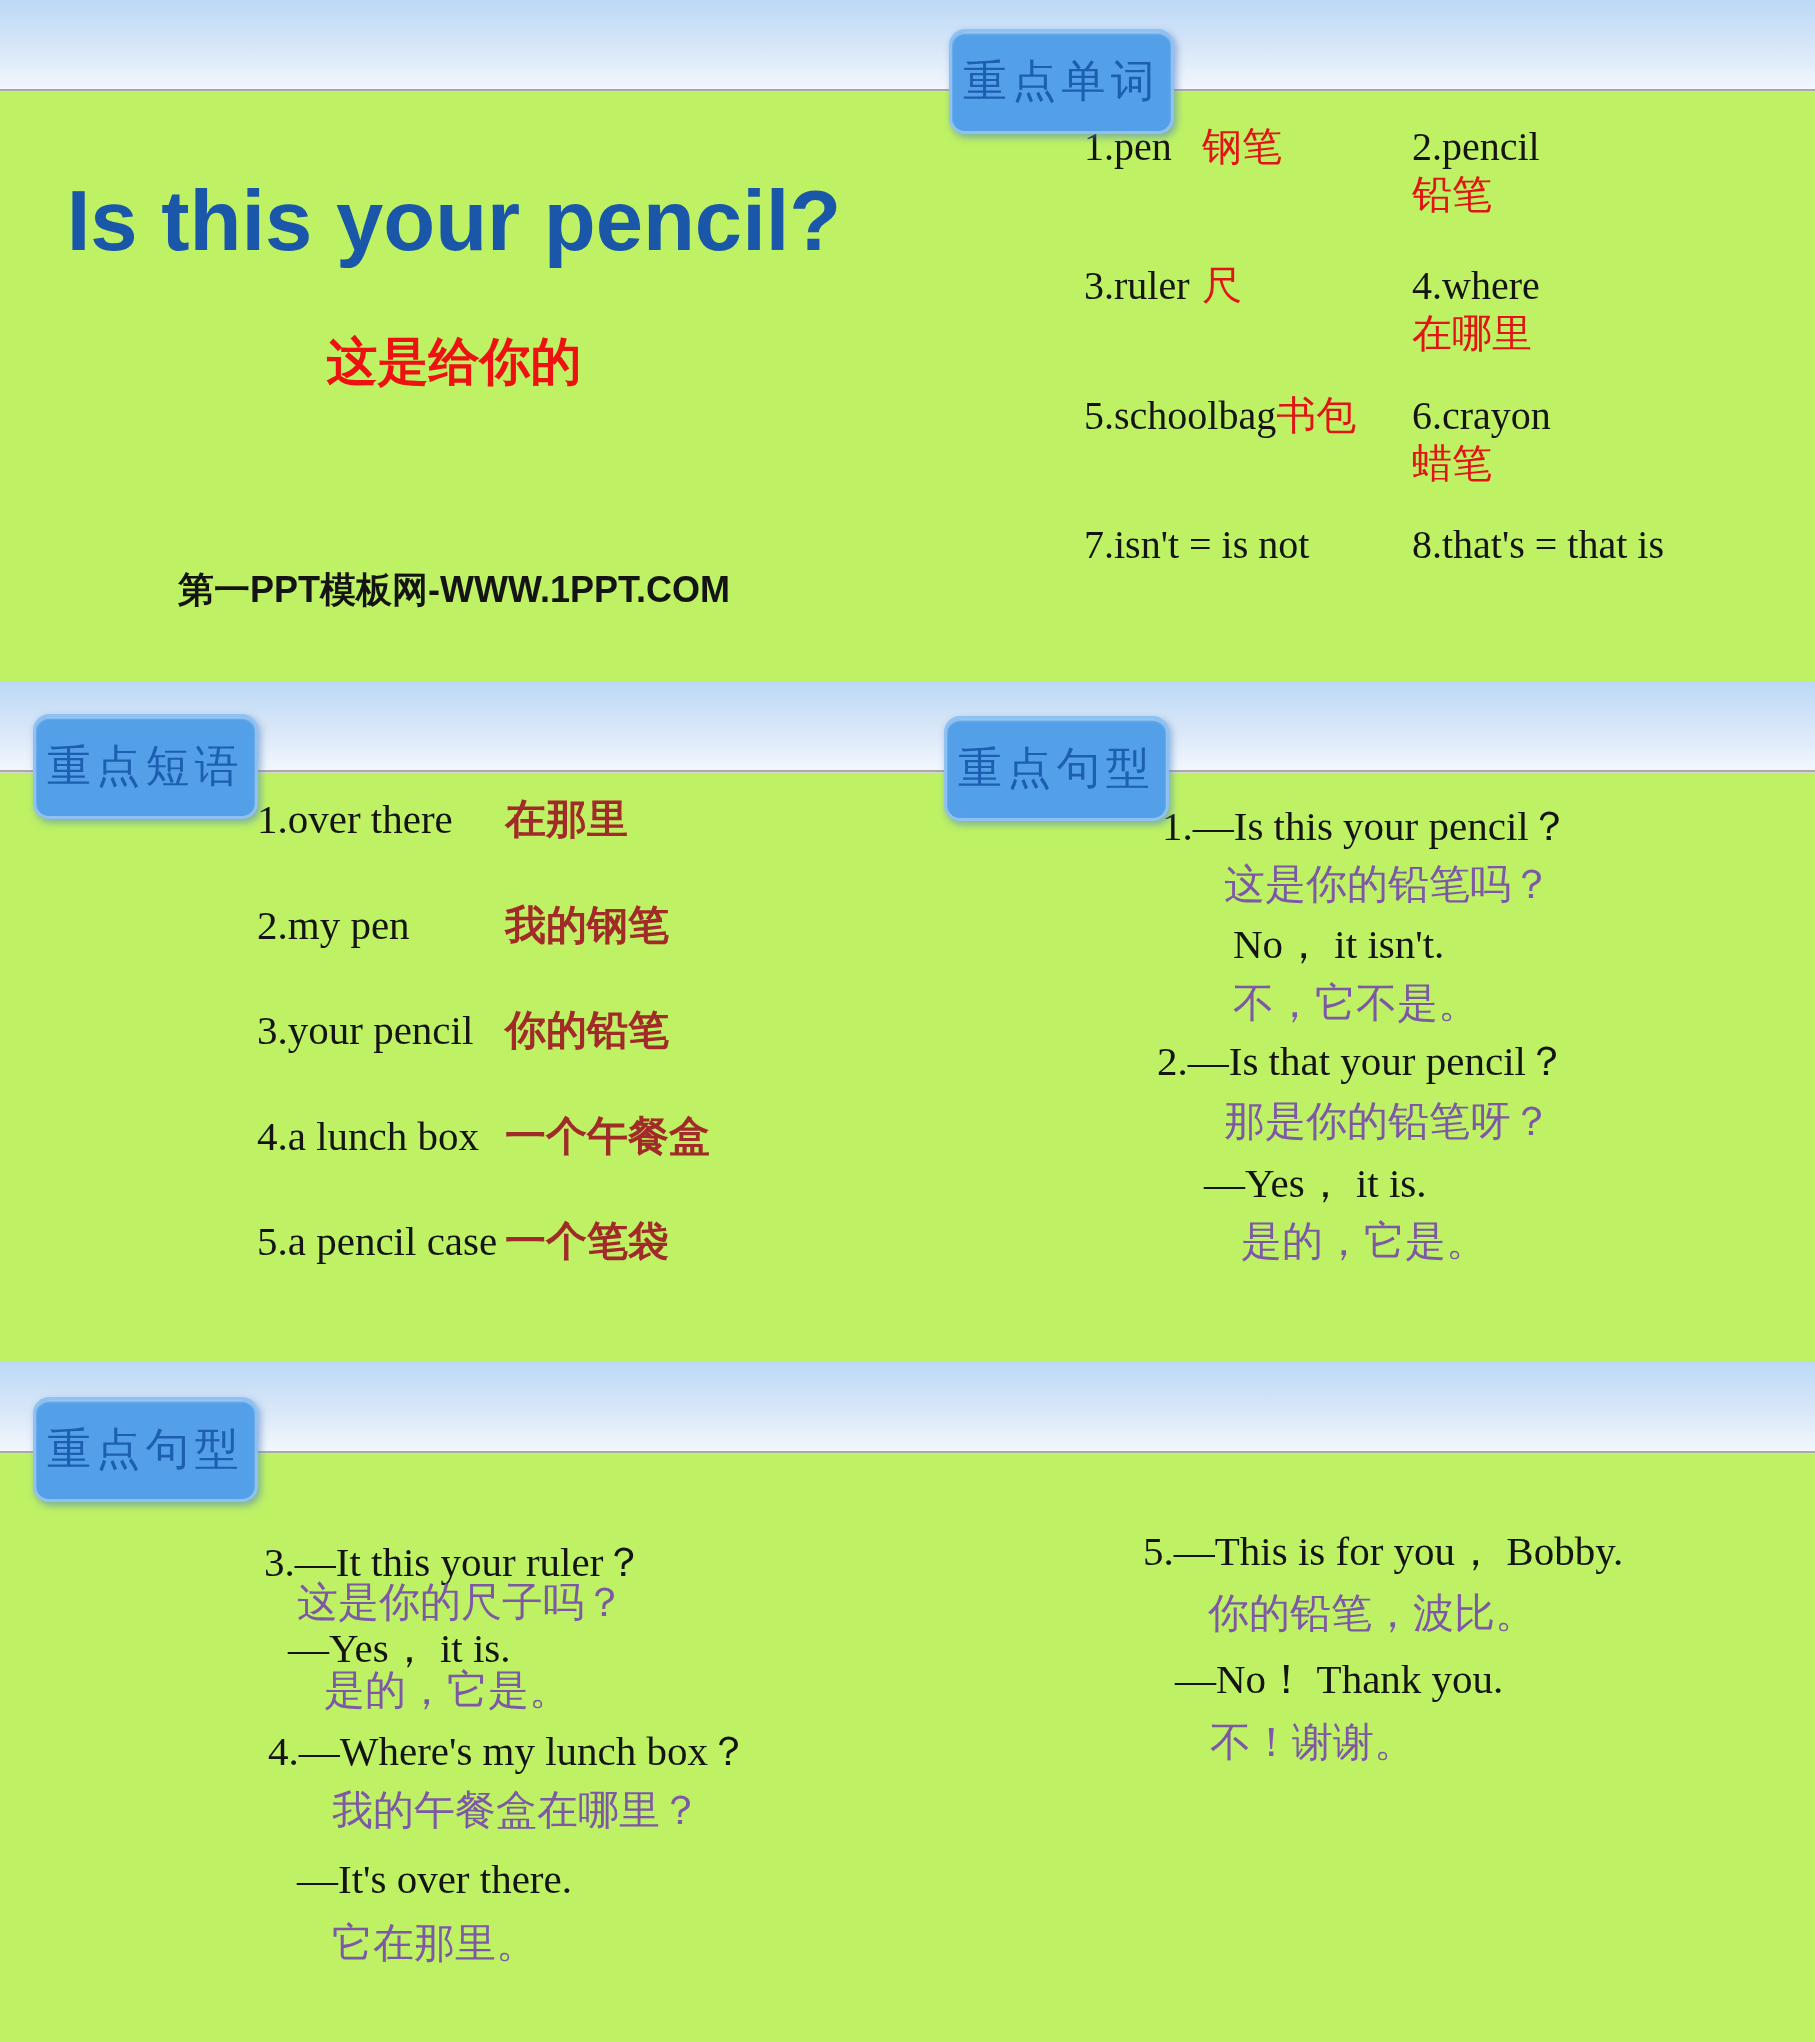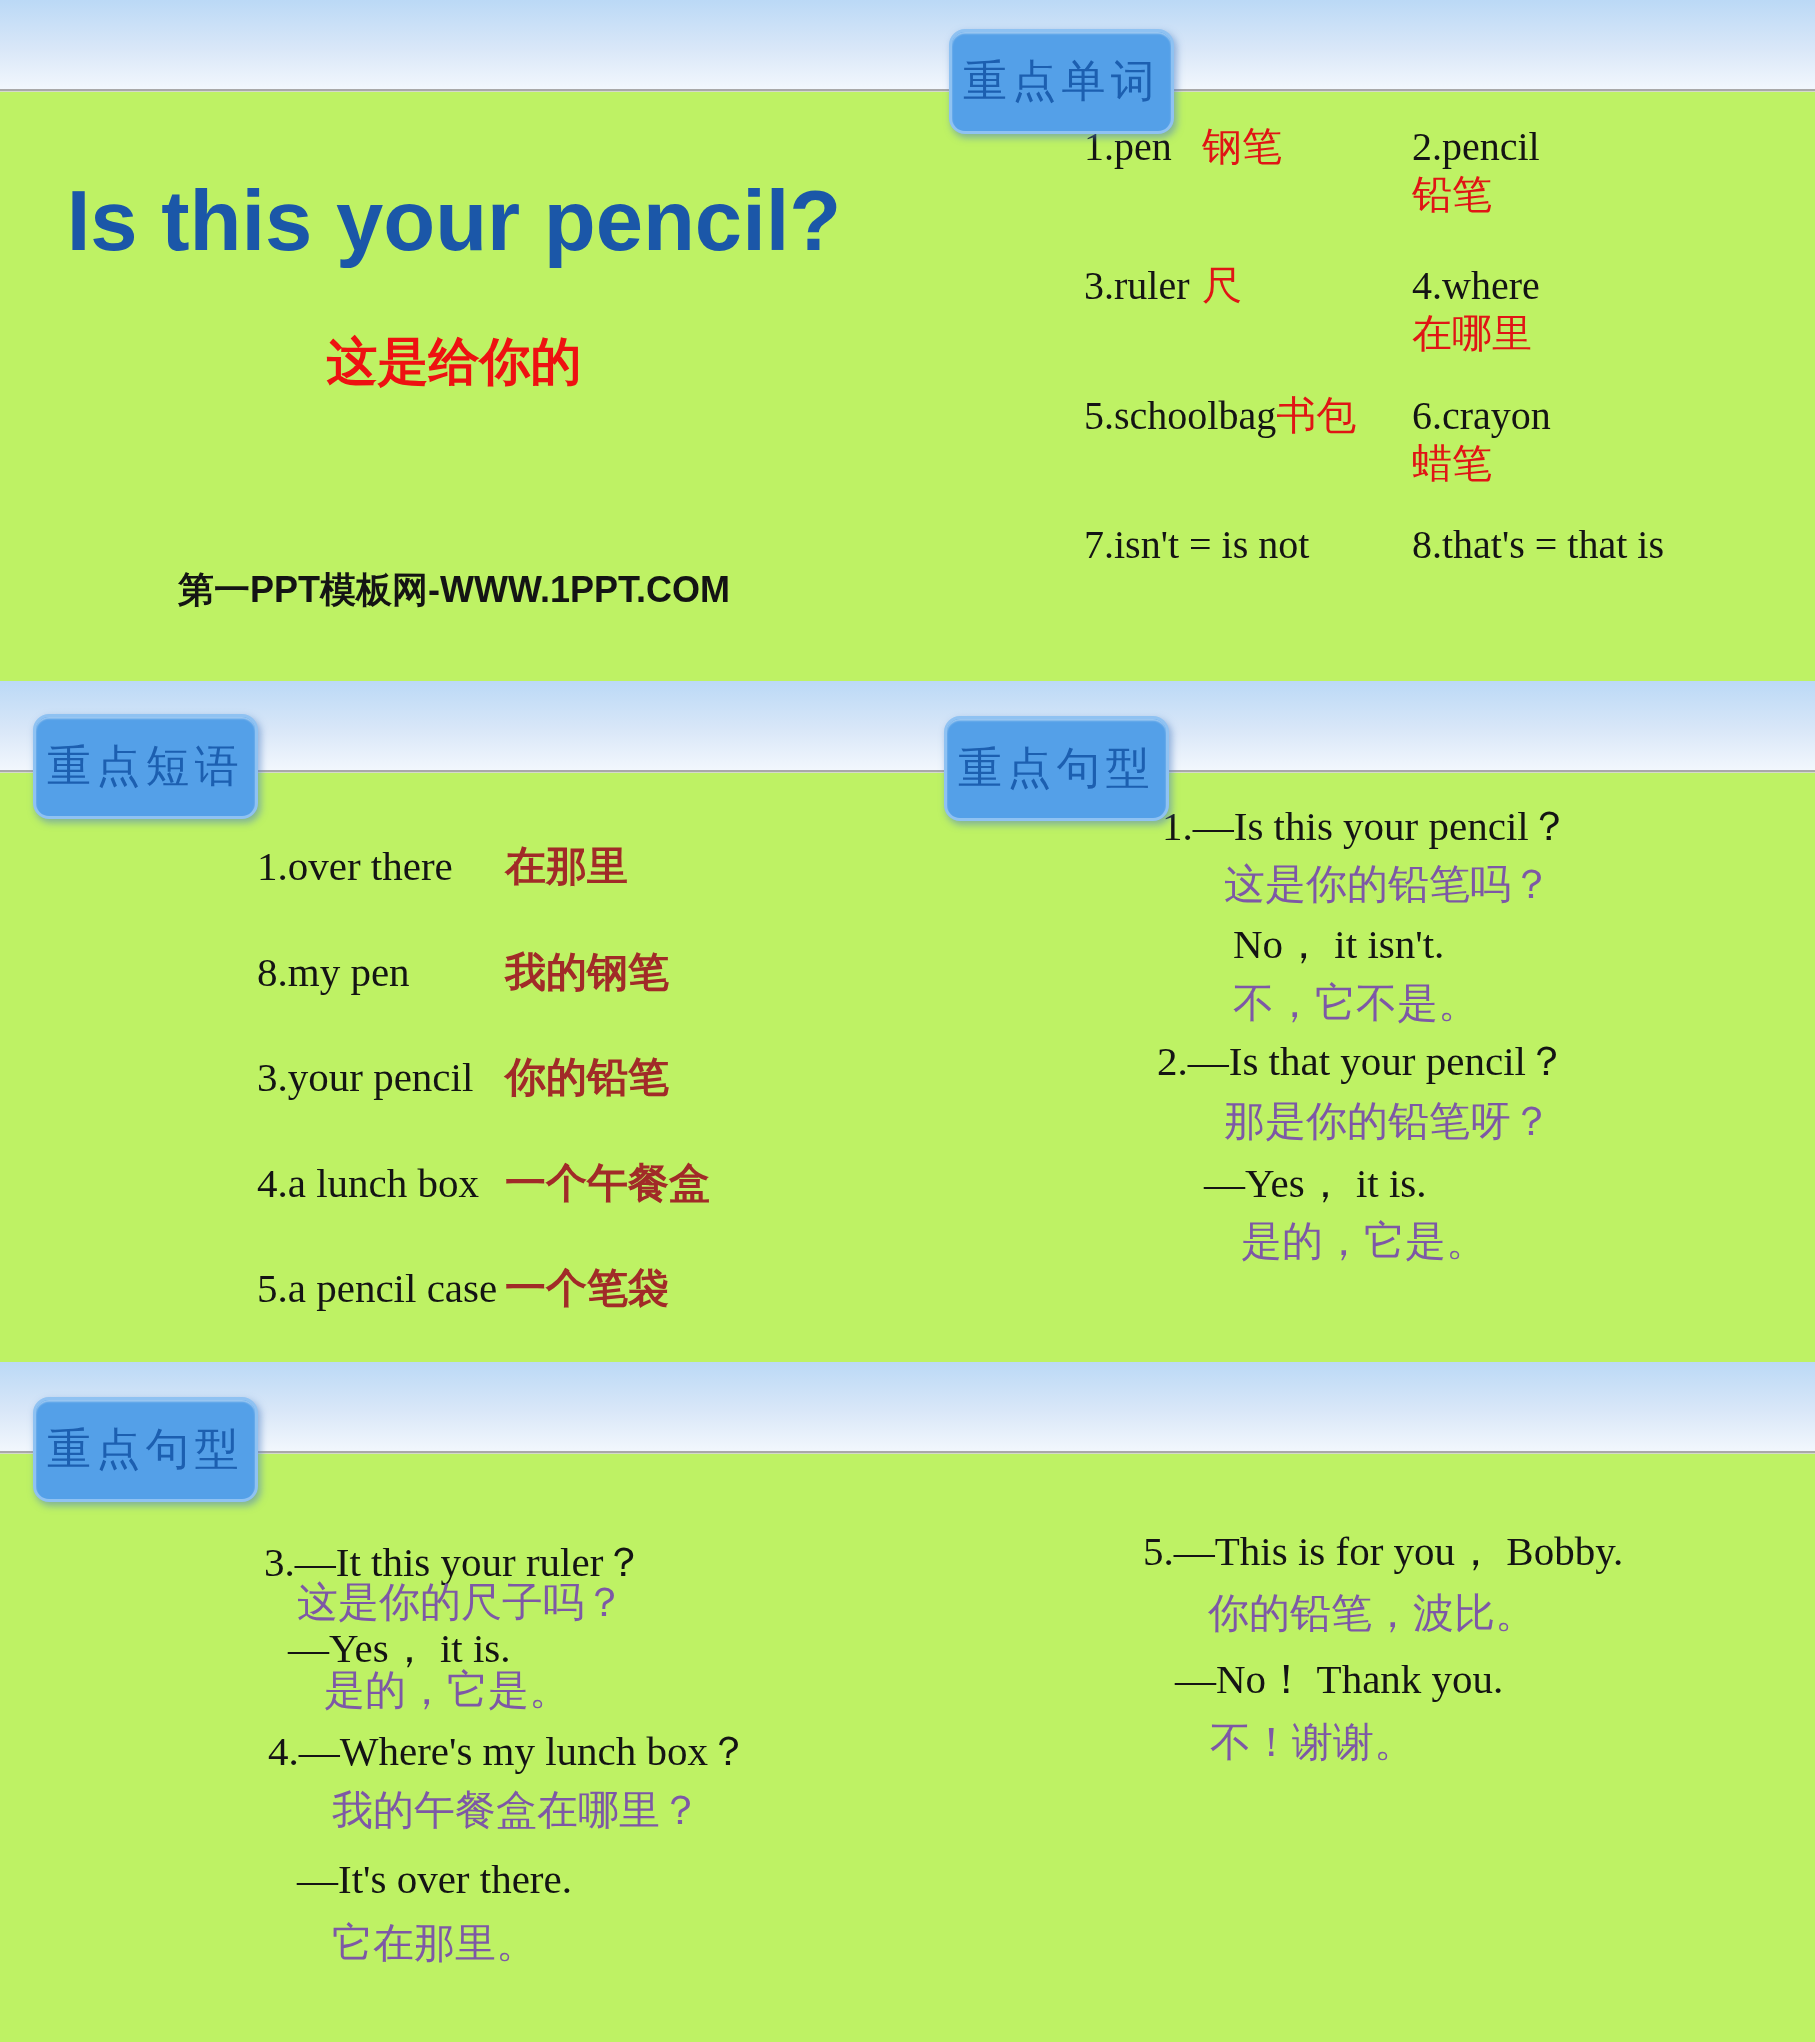--- a/index.html
+++ b/index.html
@@ -40,21 +40,21 @@
   .vrow{position:absolute;left:176px;display:flex;font-size:40px;line-height:48px;
         white-space:nowrap;color:#141414;}
   .vrow .cellA{display:inline-flex;width:328px;}
   .vrow .cellB{display:inline-flex;flex-direction:column;}
   .vrow .cellA .en{display:inline-block;min-width:118px;}
   .vrow .cellB .en{display:inline-block;min-width:153px;}
   #s2 .zh{color:var(--vocab_red);}
 
   
   .prow{position:absolute;left:257px;display:flex;font-size:41px;line-height:48px;
-        white-space:nowrap;color:#141414;margin-top:47px;}
+        white-space:nowrap;color:#141414;}
   .prow .en{display:inline-block;min-width:248px;}
   #s3 .zh{color:var(--phrase_red);font-weight:bold;}
 
   
   .line{position:absolute;font-size:41px;line-height:48px;white-space:nowrap;color:#141414;}
   .line.zh{color:var(--sentence_purple);}
 </style>
 </head>
 <body>
 
@@ -115,21 +115,21 @@
 
   <div class="slide" id="s3">
     <div class="band"></div>
     <div class="chip" style="left:33px;top:33px">重点短语</div>
 
     <div class="prow" style="top:114px">
       <span class="en">1.over there</span>
         <span class="zh">在那里</span>
     </div>
     <div class="prow" style="top:220px">
-      <span class="en">8.my pen</span>
+      <span class="en">2.my pen</span>
         <span class="zh">我的钢笔</span>
     </div>
     <div class="prow" style="top:325px">
       <span class="en">3.your pencil</span>
         <span class="zh">你的铅笔</span>
     </div>
     <div class="prow" style="top:431px">
       <span class="en">4.a lunch box</span>
         <span class="zh">一个午餐盒</span>
     </div>

